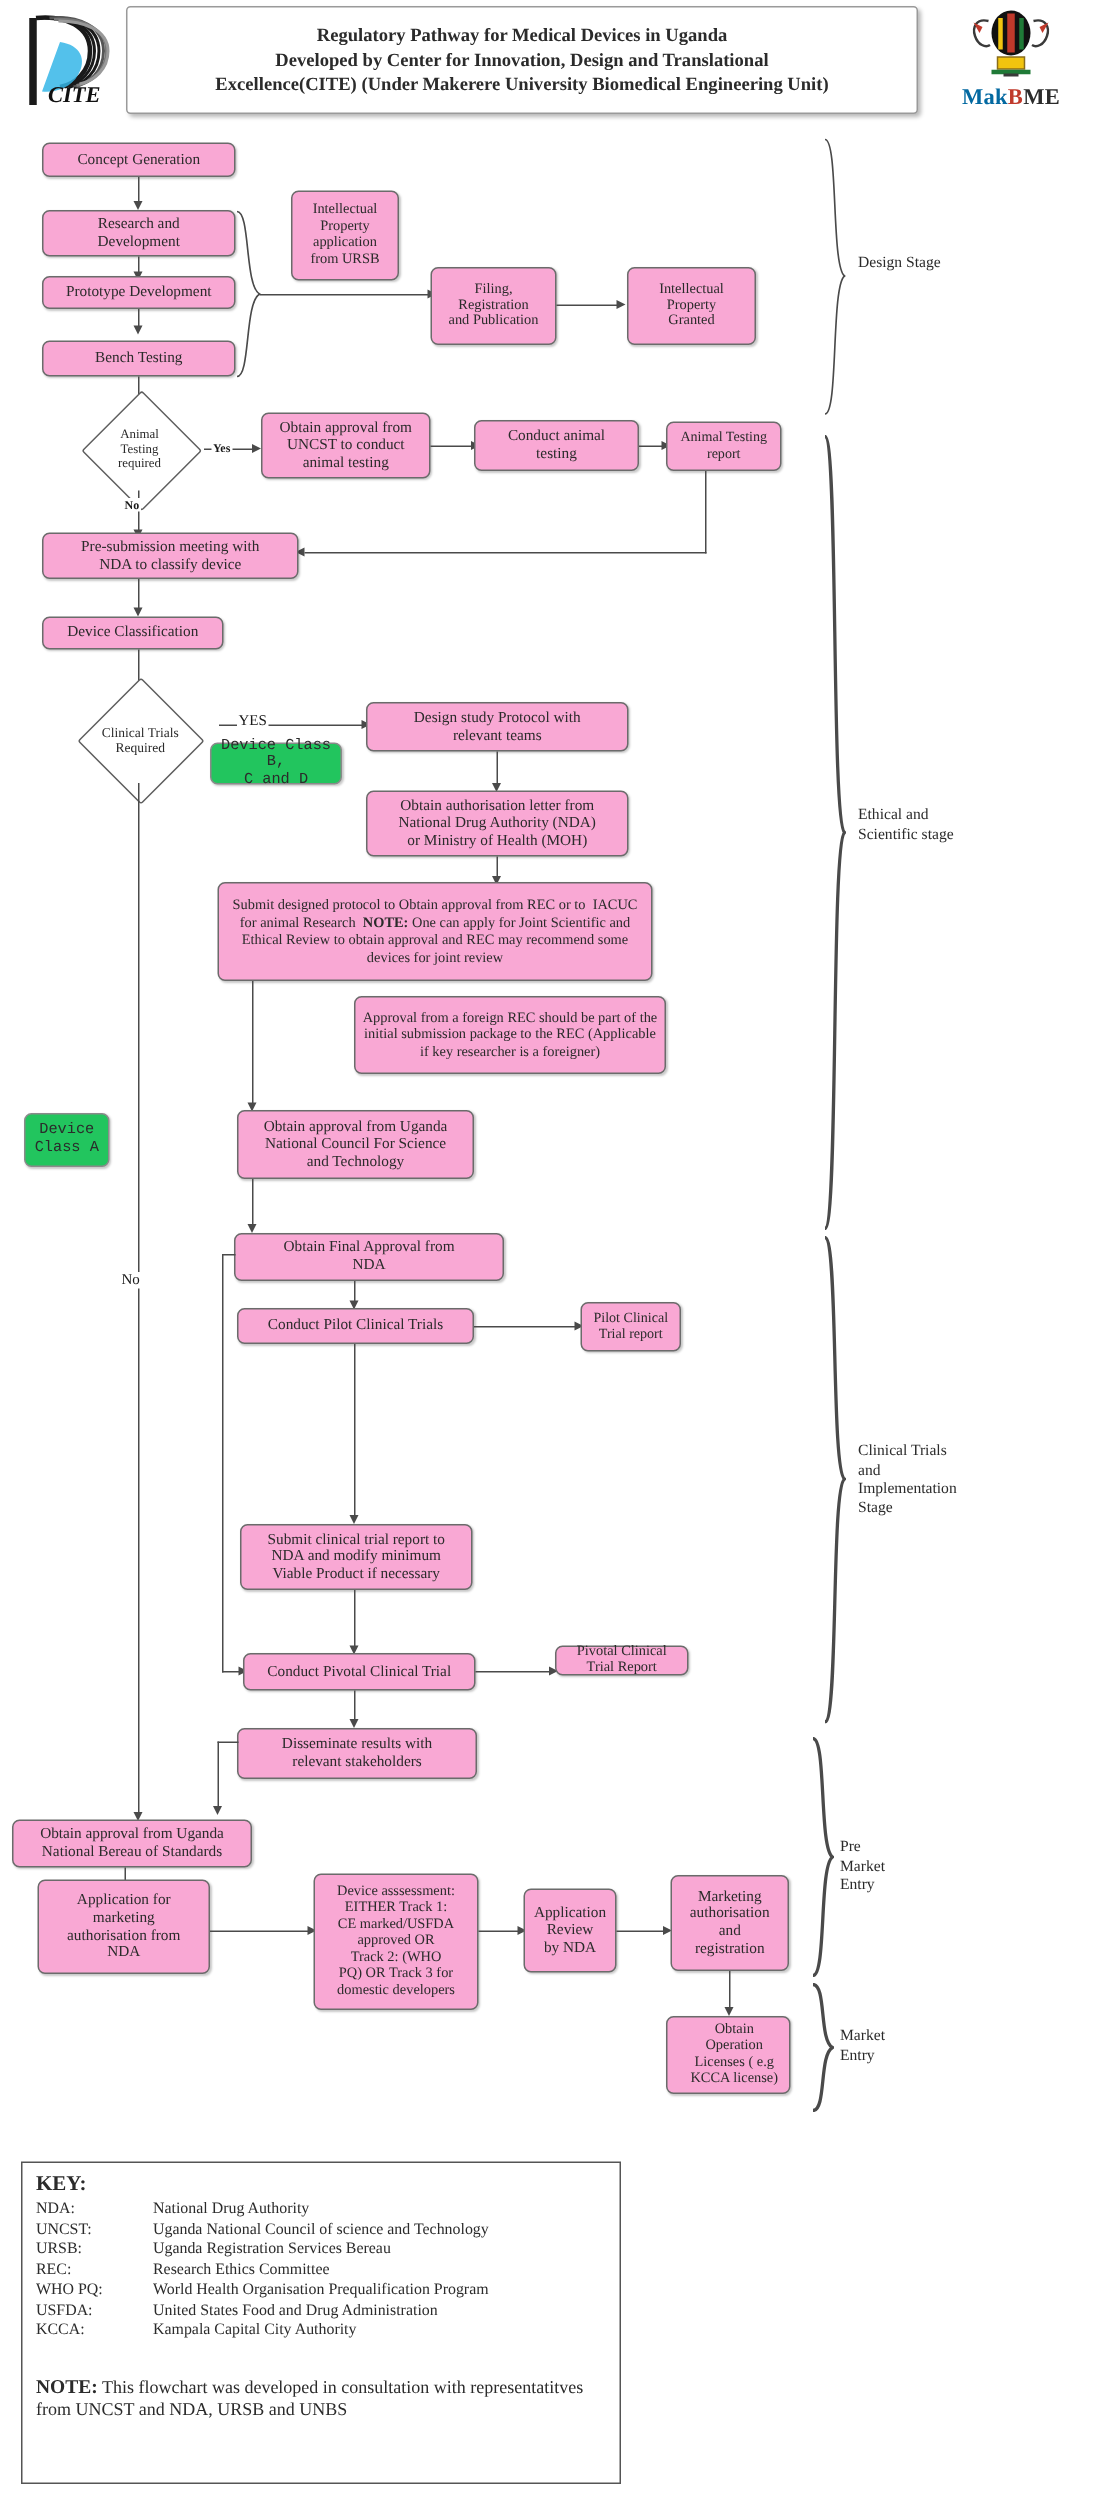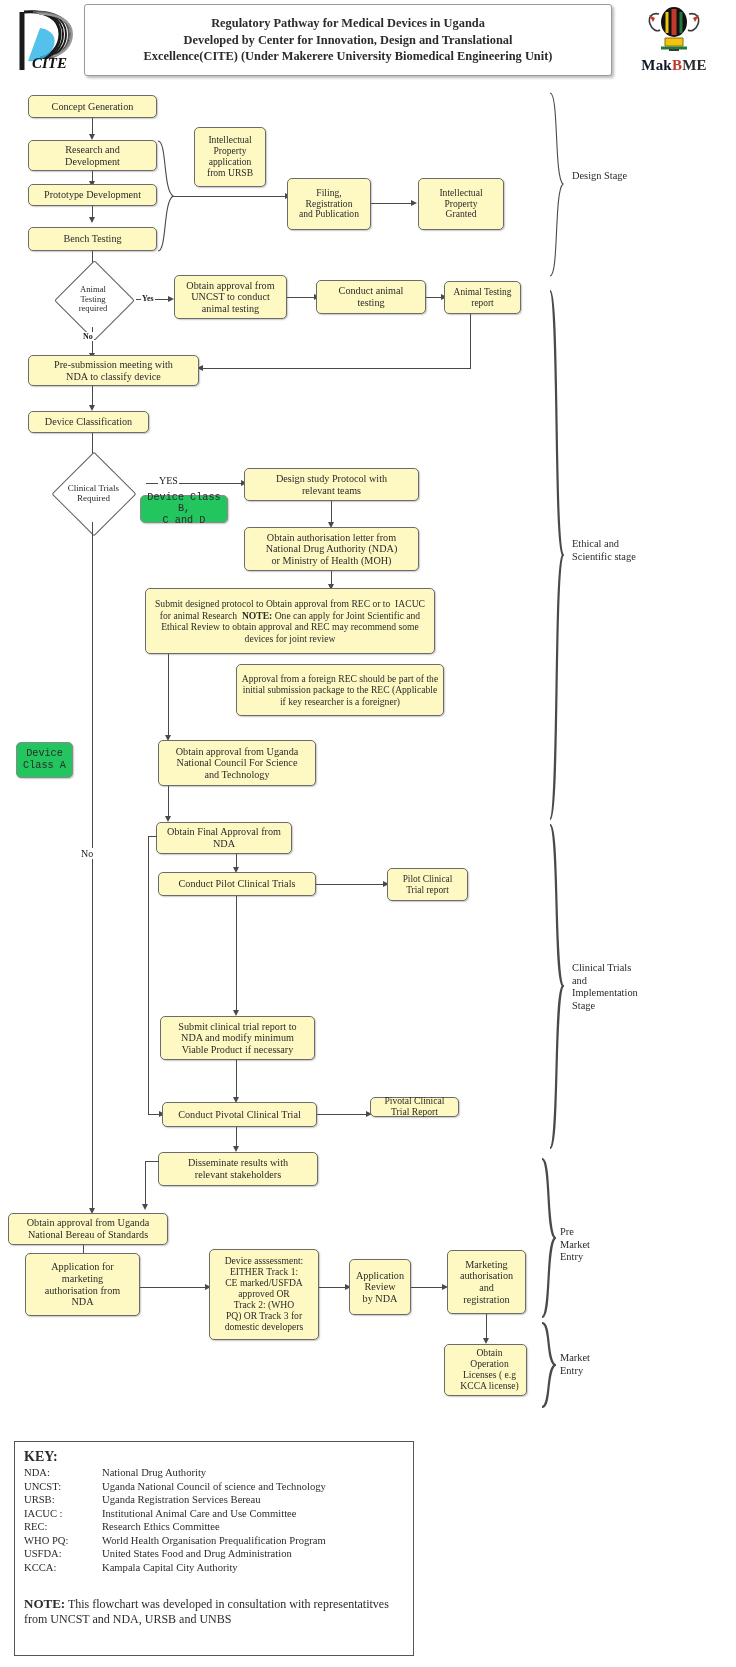--- a/index.html
+++ b/index.html
@@ -24,27 +24,27 @@
     background:#fff;
     display:flex; align-items:center; justify-content:center;
     text-align:center;
   }
   #title-box .t { font-size: 12.4px; font-weight: bold; line-height: 1.32; padding: 0 6px; }
 
   #cite-logo { left: 10px; top: 4px; width: 70px; height: 70px; font-style: italic; }
   #makbme-logo { left: 618px; top: 2px; width: 112px; height: 76px; text-align:center; }
   #makbme-logo .crest { width: 62px; height: 56px; margin: 0 auto; display:block; }
   #makbme-logo .wordmark { font-size: 15px; font-weight: bold; letter-spacing: .2px; line-height: 1; }
-  .mk-g { color:#0f172a; } .mk-r { color:#c0392b; } .mk-k { color:#2b2b2b; }
+  .mk-g { color:#0369a1; } .mk-r { color:#c0392b; } .mk-k { color:#2b2b2b; }
 
   
   .node {
     border: 1.1px solid #6b6b6b;
     border-radius: 5px;
-    background: #fef9c3;
+    background: #f9a8d4;
     display: flex; align-items: center; justify-content: center;
     text-align: center;
     line-height: 1.14;
     padding: 1px 3px;
     font-size: 10.2px;
     box-shadow: 1px 1px 1.5px rgba(0,0,0,0.22);
   }
   .node.tan { background: #22c55e; border-color:#8a8a8a;font-family:Liberation Mono, monospace; }
   .node .inner { width:100%; }
   .node b { font-weight: bold; }
@@ -278,37 +278,37 @@
 and Technology</span></div>
 <div class="ln lnv abs" style="left:168px; top:786px; height:33px;"></div>
 <div class="arrowD abs" style="left:165px; top:816px;"></div>
 
 <svg class="brace abs" style="left:548px; top:290px; width:16px; height:530px;" viewBox="0 0 16 530" preserveAspectRatio="none">
   <path d="M2 1 C11 1 6 258 15 265 C6 272 11 529 2 529" fill="none" stroke="#4a4a4a" stroke-width="2.2" vector-effect="non-scaling-stroke"></path>
 </svg>
 <div class="stagelabel" style="left:572px; top:538px; width:98px; white-space:pre-line;">Ethical and
 Scientific stage</div>
 
-<div class="abs node" style="left:156px; top:822px; width:136px; height:32px; white-space:pre-line;"><span class="inner">Obtain Final Approval from
+<div class="abs node" style="left:156px; top:822px; width:180px; height:32px; white-space:pre-line;"><span class="inner">Obtain Final Approval from
 NDA</span></div>
 <div class="ln lnv abs" style="left:236px; top:854px; height:16px;"></div>
 <div class="arrowD abs" style="left:233px; top:867px;"></div>
 
 <div class="ln lnh abs" style="left:148px; top:836px; width:9px;"></div>
 <div class="ln lnv abs" style="left:148px; top:836px; height:279px;"></div>
 <div class="ln lnh abs" style="left:148px; top:1114px; width:14px;"></div>
 <div class="arrowR abs" style="left:159px; top:1111px;"></div>
 
 <div class="abs node" style="left:158px; top:872px; width:158px; height:24px;justify-content:flex-end;">
     <span class="inner">Conduct Pilot Clinical Trials</span>
   </div>
 <div class="ln lnh abs" style="left:316px; top:884px; width:69px;"></div>
 <div class="arrowR abs" style="left:383px; top:881px;"></div>
 
-<div class="abs node" style="left:387px; top:868px; width:81px; height:33px; white-space:pre-line; font-size:9.4px;"><span class="inner">Pilot Clinical
+<div class="abs node" style="left:387px; top:868px; width:67px; height:33px; white-space:pre-line; font-size:9.4px;"><span class="inner">Pilot Clinical
 Trial  report</span></div>
 
 <div class="ln lnv abs" style="left:236px; top:896px; height:117px;"></div>
 <div class="arrowD abs" style="left:233px; top:1010px;"></div>
 
 <div class="abs node" style="left:160px; top:1016px; width:155px; height:44px; white-space:pre-line;"><span class="inner">Submit clinical trial report to
 NDA and modify minimum
 Viable Product if necessary</span></div>
 <div class="ln lnv abs" style="left:236px; top:1060px; height:40px;"></div>
 <div class="arrowD abs" style="left:233px; top:1097px;"></div>
@@ -402,24 +402,20 @@
       </div>
       <div class="key-row">
         <div class="abbr">UNCST:</div>
         <div class="desc">Uganda National Council of  science and Technology</div>
       </div>
       <div class="key-row">
         <div class="abbr">URSB:</div>
         <div class="desc">Uganda Registration Services Bereau</div>
       </div>
       <div class="key-row">
-        <div class="abbr">IACUC :</div>
-        <div class="desc">Institutional Animal Care and Use Committee</div>
-      </div>
-      <div class="key-row">
         <div class="abbr">REC:</div>
         <div class="desc">Research Ethics Committee</div>
       </div>
       <div class="key-row">
         <div class="abbr">WHO PQ:</div>
         <div class="desc">World Health Organisation Prequalification Program</div>
       </div>
       <div class="key-row">
         <div class="abbr">USFDA:</div>
         <div class="desc">United States Food and Drug Administration</div>

